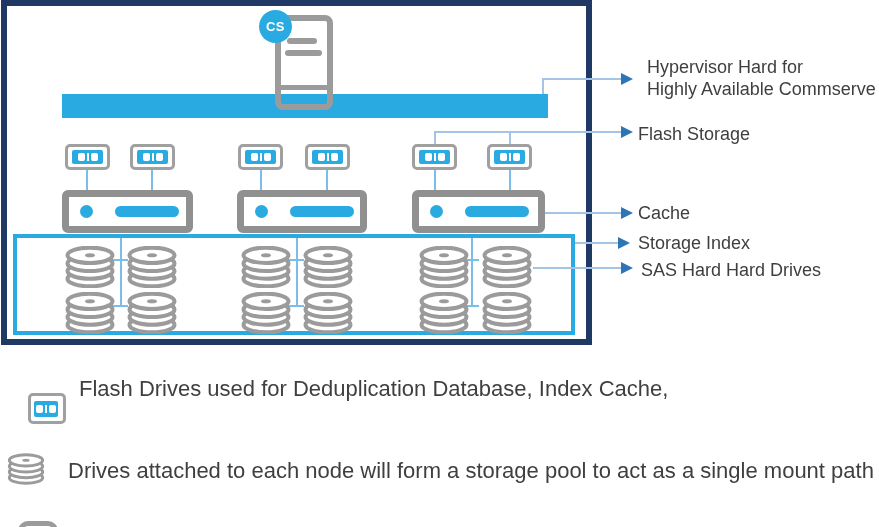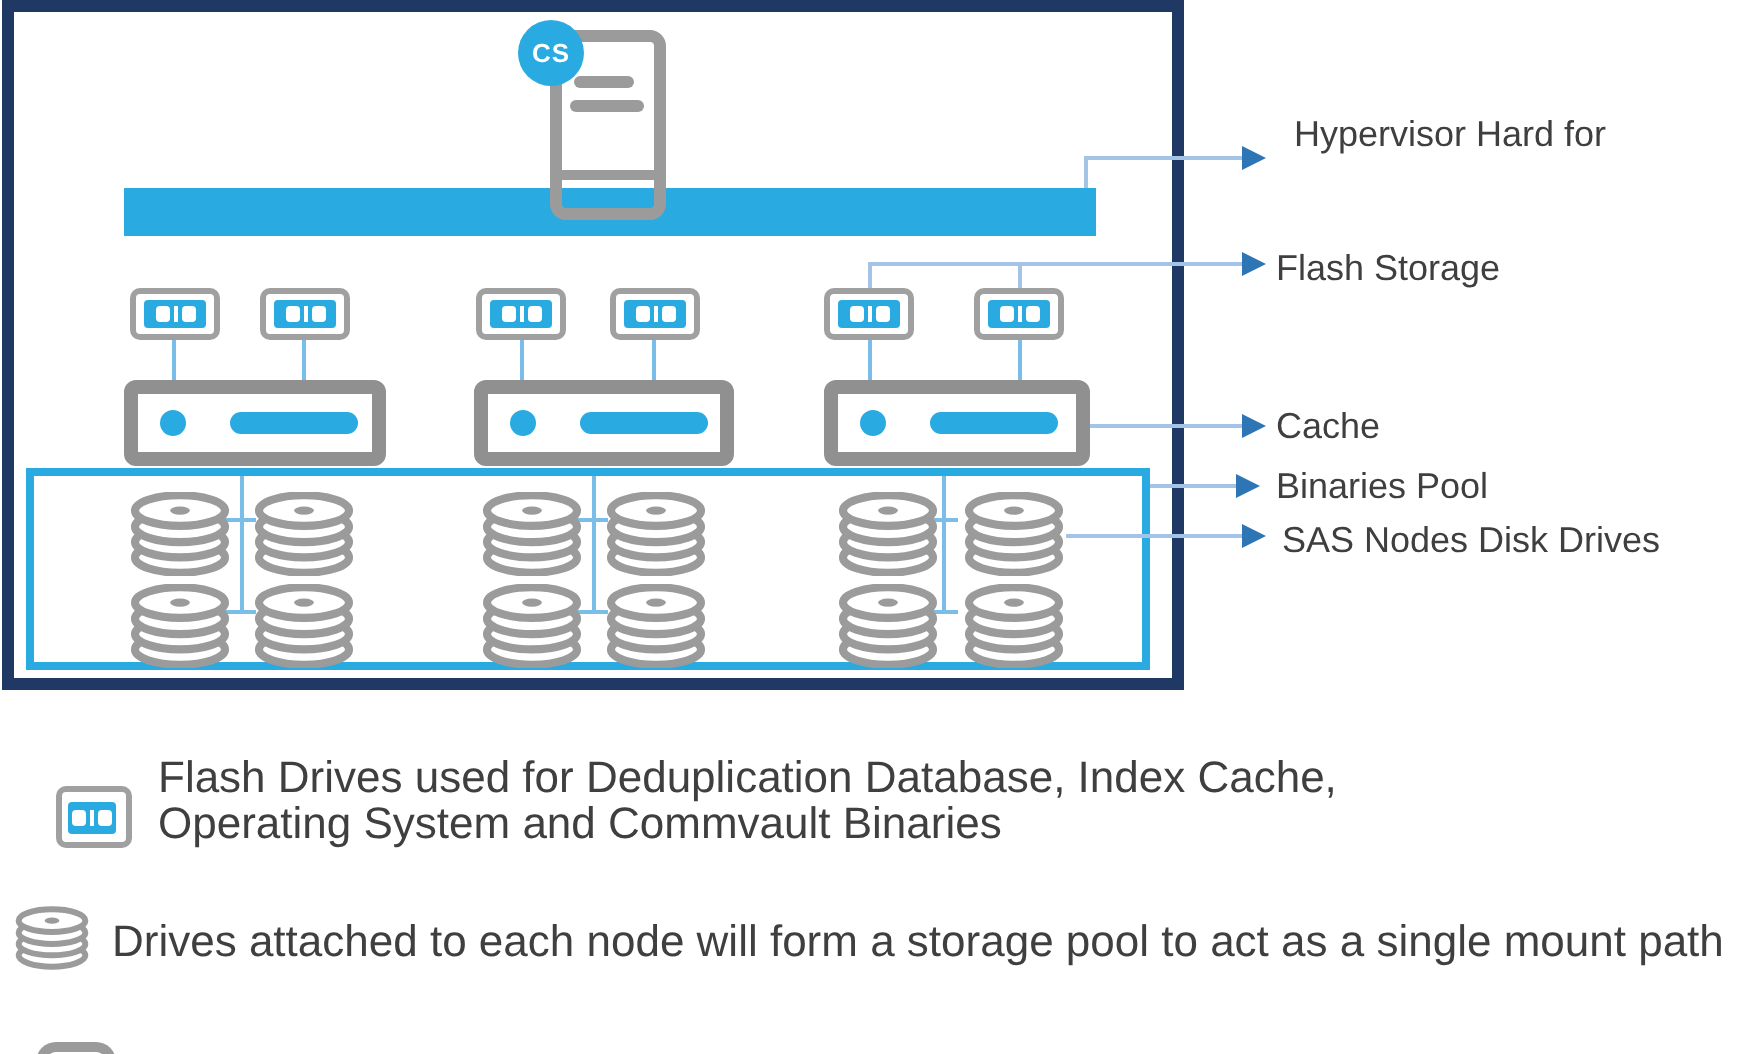--- a/index.html
+++ b/index.html
@@ -209,36 +209,36 @@
 <div class="abs ahead" style="left:621px;top:207px"></div>
 
 <div class="abs aline" style="left:575px;top:242px;width:43px"></div>
 <div class="abs ahead" style="left:618px;top:237px"></div>
 
 <div class="abs aline" style="left:533px;top:267px;width:88px"></div>
 <div class="abs ahead" style="left:621px;top:262px"></div>
 
 <div class="abs lbl" style="left:647px;top:56px">
   <span>Hypervisor Hard for</span><br>
+  <span>Highly Available Commserve</span>
 </div>
 <div class="abs lbl" style="left:638px;top:123px">Flash Storage</div>
 <div class="abs lbl" style="left:638px;top:202px">Cache</div>
-<div class="abs lbl" style="left:638px;top:232px">Binaries Pool</div>
-<div class="abs lbl" style="left:641px;top:259px">SAS Nodes Disk Drives</div>
+<div class="abs lbl" style="left:638px;top:232px">Storage Index</div>
+<div class="abs lbl" style="left:641px;top:259px">SAS Hard Hard Drives</div>
 
 <div class="abs legend-fd">
   <div class="fd-in">
       <span class="p"></span>
       <span class="b"></span>
       <span class="p"></span>
     </div>
 </div>
 <div class="abs legend-text" style="left:79px;top:377px">
   <span>Flash Drives used for  Deduplication Database, Index Cache,</span><br>
-  <span>Operating System and  Commvault Binaries</span>
 </div>
 
 <svg class="abs" style="left:6px;top:447px;width:40px;height:44px" viewBox="0 0 60 46">
     <use href="#disk-sym"></use>
   </svg>
-<div class="abs legend-text" style="left:56px;top:459px">Drives attached to each node will form a storage pool to act as a single mount path</div>
+<div class="abs legend-text" style="left:68px;top:459px">Drives attached to each node will form a storage pool to act as a single mount path</div>
 
 <div class="abs partial-icon"></div>
 
 </body></html>

